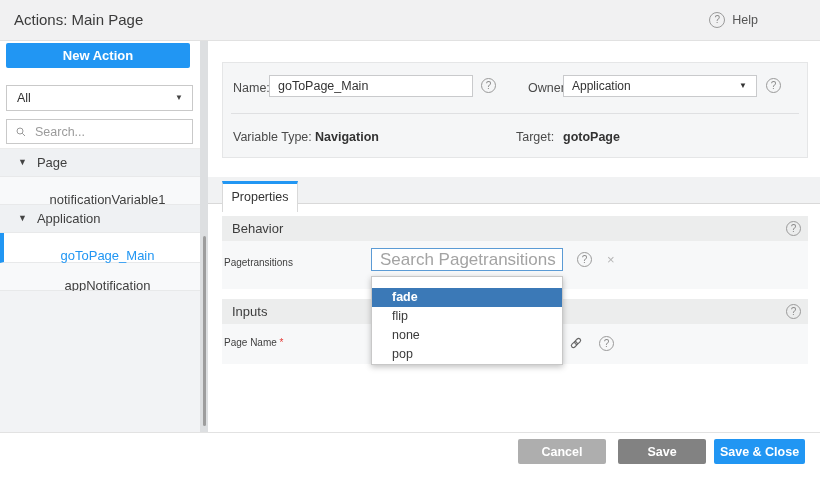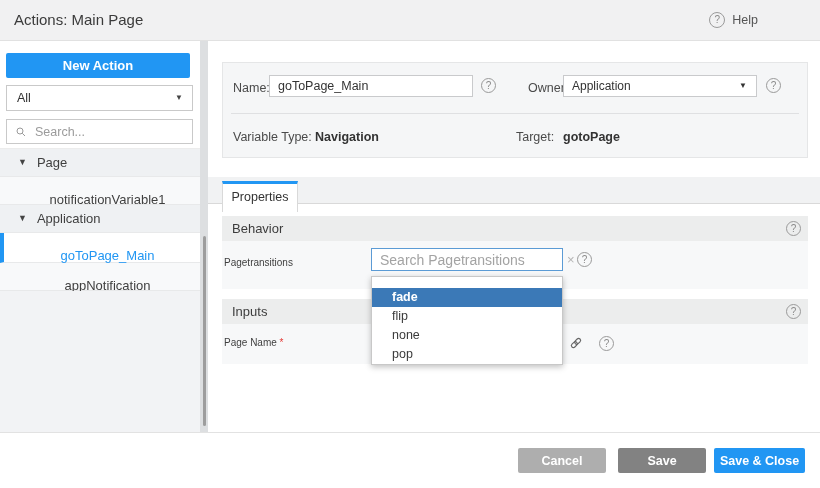--- a/index.html
+++ b/index.html
@@ -13,21 +13,21 @@
   .hdr-title { position:absolute; left:14px; top:0; line-height:40px; font-size:15px; color:#3b3b3b; }
   .hdr-help { position:absolute; right:62px; top:12px; display:flex; align-items:center; gap:7px;
               font-size:12.5px; color:#555; cursor:pointer; }
 
   .qmark { width:15px; height:15px; border:1px solid #9a9a9a; border-radius:50%;
            color:#8a8a8a; font-size:10px; line-height:13px; text-align:center; display:inline-block;
            background:transparent; flex:0 0 auto; }
 
   
   .sidebar { position:absolute; left:0; top:41px; width:200px; height:391px; background:#fff; }
-  .btn-new { position:absolute; left:6px; top:12px; width:184px; height:25px; background:#2196f3;
+  .btn-new { position:absolute; left:6px; top:2px; width:184px; height:25px; background:#2196f3;
              border:none; border-radius:2px; color:#fff; font-size:13px; font-weight:bold;
              font-family:inherit; cursor:pointer; }
   .filter-sel { position:absolute; left:6px; top:44px; width:187px; height:26px; background:#fff;
                 border:1px solid #c9c9c9; font-size:12.5px; color:#333; line-height:24px;
                 padding-left:10px; cursor:pointer; }
   .filter-sel .caret { position:absolute; right:9px; top:0; font-size:8px; color:#444; line-height:24px; }
   .search-box { position:absolute; left:6px; top:78px; width:187px; height:25px; background:#fff;
                 border:1px solid #c9c9c9; display:flex; align-items:center; padding-left:8px; gap:8px; }
   .search-box input { border:none; outline:none; font-size:12.5px; color:#333; width:140px;
                       font-family:inherit; background:transparent; }
@@ -69,36 +69,36 @@
          font-size:12.5px; color:#333; text-align:center; line-height:26px; z-index:2; cursor:pointer; }
 
   .sect-hdr { position:absolute; left:14px; width:586px; height:25px; background:#eceded;
               font-size:13px; color:#3c3c3c; line-height:25px; padding-left:10px; }
   .sect-hdr .qmark { position:absolute; right:7px; top:5px; }
   .sect-body { position:absolute; left:14px; width:586px; background:#f7f8f9; }
   .sb-label { position:absolute; left:2px; font-size:10px; color:#3f3f3f; }
 
   .pt-input { position:absolute; left:163px; top:207px; width:192px; height:23px; background:#fff;
               border:1px solid #5b9bd5; display:flex; align-items:center; }
-  .pt-input input { border:none; outline:none; flex:1; font-size:14px; color:#333; padding-left:8px;
+  .pt-input input { border:none; outline:none; flex:1; font-size:17px; color:#333; padding-left:8px;
                     font-family:inherit; background:transparent; }
   .pt-input input::placeholder { color:#a3a3a3; }
   .pt-clear { font-size:13px; color:#b5b5b5; padding:0 6px; cursor:pointer; }
 
   .dd { position:absolute; left:163px; top:235px; width:192px; background:#fff;
         border:1px solid #c8c8c8; box-shadow:0 2px 6px rgba(0,0,0,0.25); z-index:5; }
   .dd-item { height:19px; line-height:19px; font-size:12.5px; color:#3b3b3b; padding-left:20px; cursor:pointer; }
   .dd-item.hl { background:#3b79b7; color:#fff; font-weight:bold;margin-top:11px; }
 
   .icon16 { width:16px; height:16px; display:inline-block; }
 
   
   .ftr { position:absolute; left:0; top:432px; width:820px; height:56px; background:#fff;
          border-top:1px solid #e2e2e2; }
-  .fbtn { position:absolute; top:15px; height:25px; border:none; border-radius:2px; color:#fff;
+  .fbtn { position:absolute; top:6px; height:25px; border:none; border-radius:2px; color:#fff;
           font-size:12.5px; font-weight:bold; font-family:inherit; cursor:pointer; }
   .fbtn.cancel { left:518px; width:88px; background:#aeaeae; }
   .fbtn.save { left:618px; width:88px; background:#828282; }
   .fbtn.saveclose { left:714px; width:91px; background:#2196f3; }
 </style>
 </head>
 <body>
 
 <div class="stage">
 

